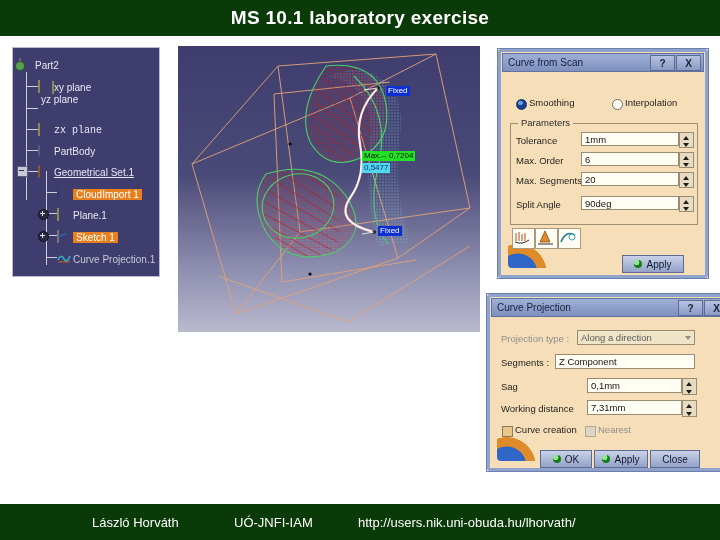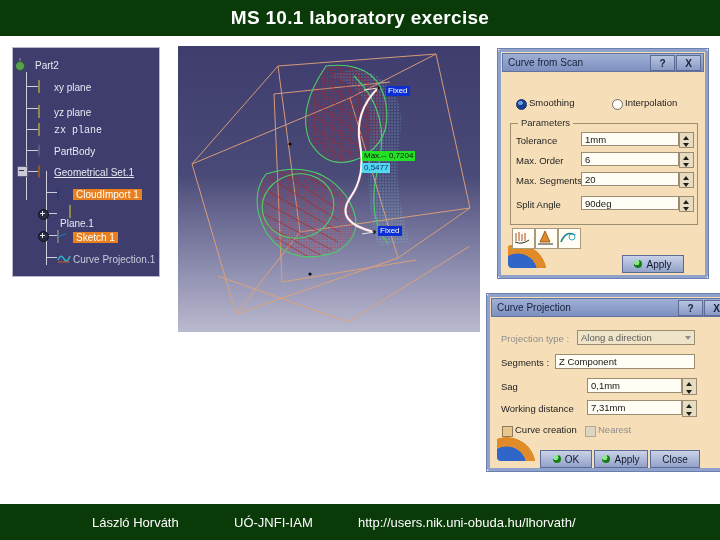--- a/index.html
+++ b/index.html
@@ -234,21 +234,21 @@
   <div class="tree-row" style="left:6px;top:8px;">
     <span class="ico"><span class="ico-part"></span></span>
     <span class="tree-label">Part2</span>
   </div>
 
   <div class="tree-row" style="left:25px;top:30px;">
     <span class="ico"><span class="ico-plane"></span></span>
     <span class="tree-label">xy plane</span>
   </div>
 
-  <div class="tree-row" style="left:25px;top:55px;">
+  <div class="tree-row" style="left:25px;top:34px;flex-direction:column;">
     <span class="ico"><span class="ico-plane"></span></span>
     <span class="tree-label">yz plane</span>
   </div>
 
   <div class="tree-row" style="left:25px;top:73px;font-family:Liberation Mono, monospace;">
     <span class="ico"><span class="ico-plane"></span></span>
     <span class="tree-label">zx plane</span>
   </div>
 
   <div class="tree-row" style="left:25px;top:94px;">
@@ -259,21 +259,21 @@
   <div class="tree-row" style="left:25px;top:115px;">
     <span class="ico"><span class="ico-geoset"></span></span>
     <span class="tree-label underline">Geometrical Set.1</span>
   </div>
 
   <div class="tree-row" style="left:44px;top:137px;">
     <span class="ico"><span class="ico-cloud"></span></span>
     <span class="tree-label sel">CloudImport 1</span>
   </div>
 
-  <div class="tree-row" style="left:44px;top:158px;flex-direction:column;">
+  <div class="tree-row" style="left:44px;top:158px;">
     <span class="ico"><span class="ico-plane"></span></span>
     <span class="tree-label">Plane.1</span>
   </div>
 
   <div class="tree-row" style="left:44px;top:180px;">
     <span class="ico"><span class="ico-sketch"></span></span>
     <span class="tree-label sel">Sketch 1</span>
   </div>
 
   <div class="tree-row" style="left:44px;top:202px;">

